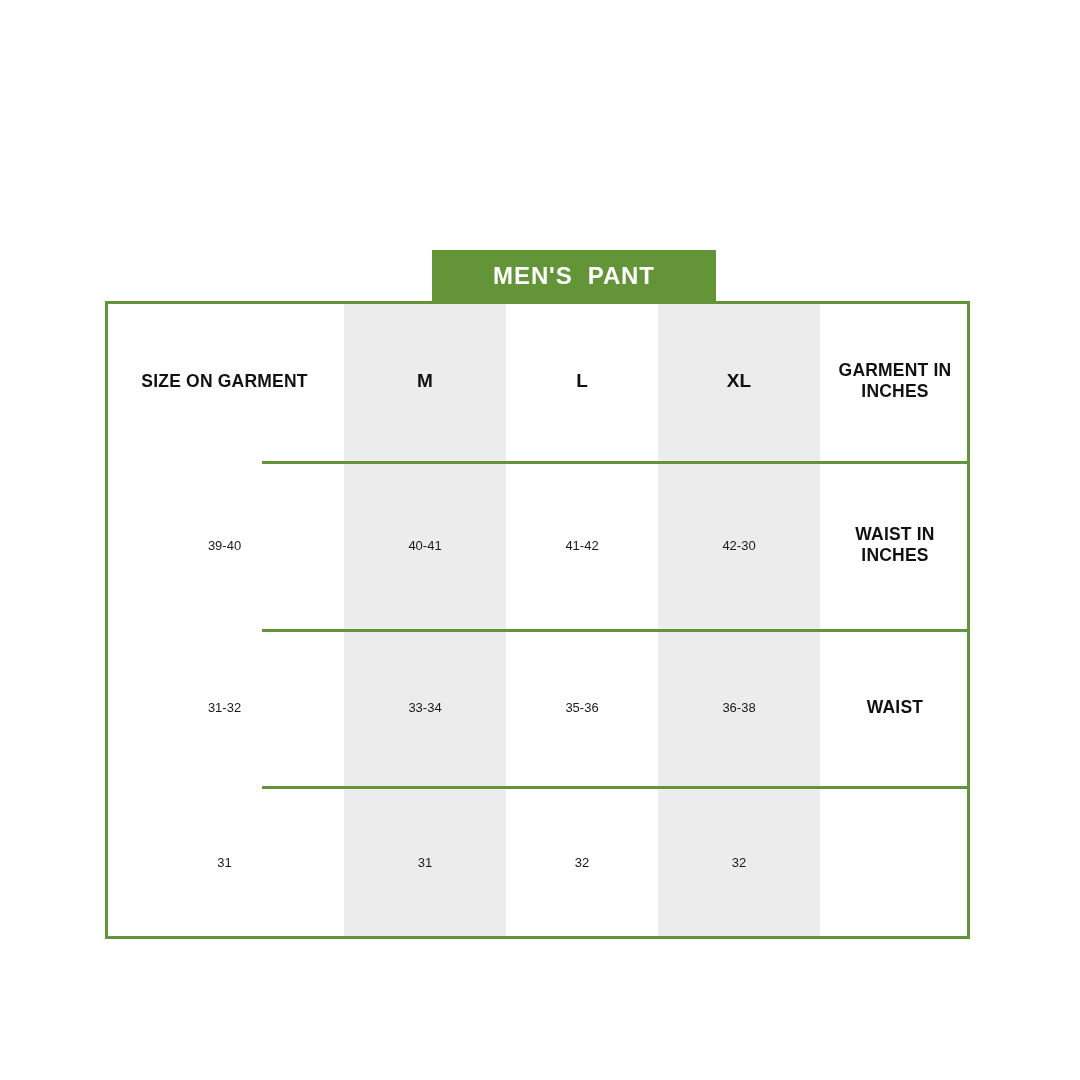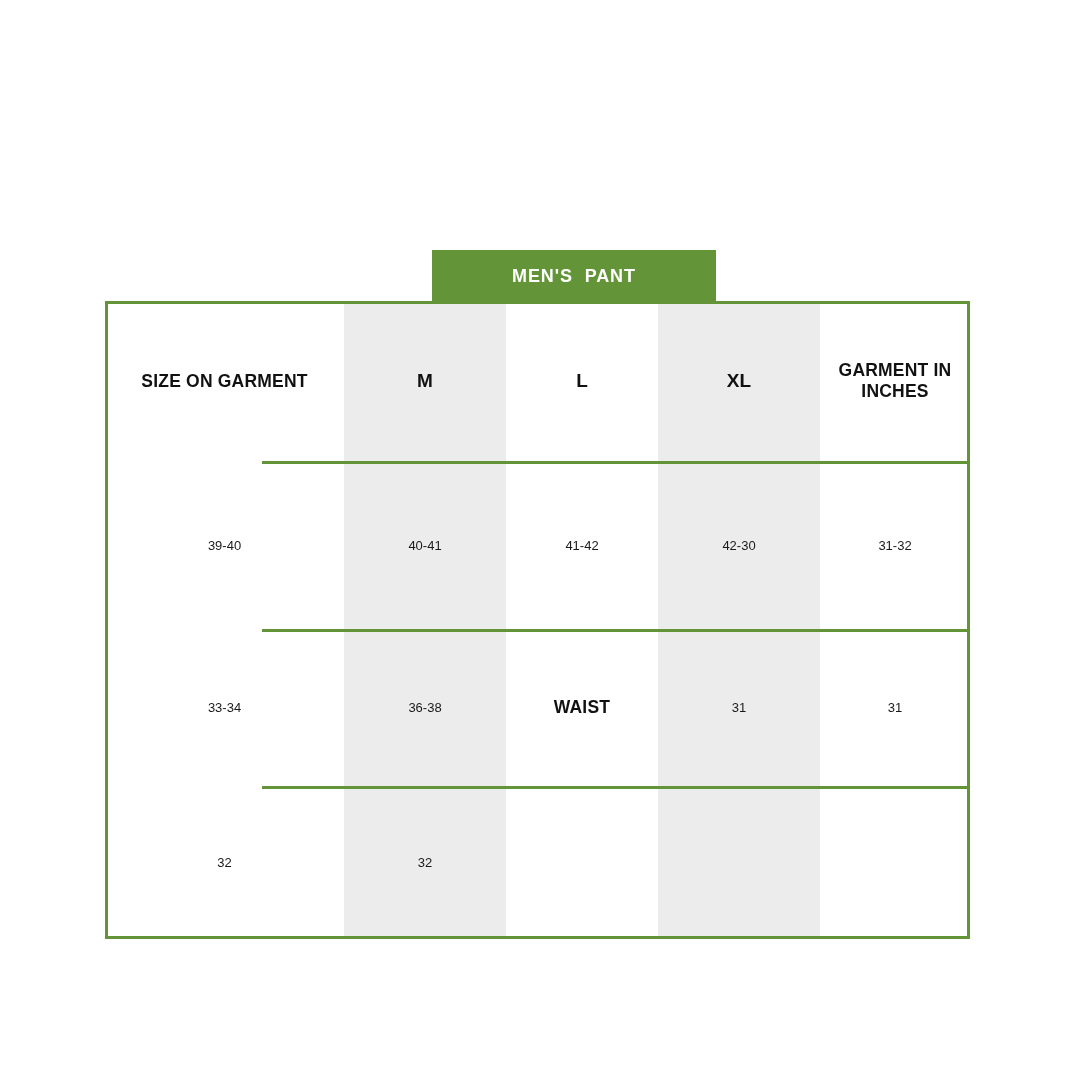--- a/index.html
+++ b/index.html
@@ -31,21 +31,21 @@
     top: 250px;
     width: 284px;
     height: 52px;
     background: #639438;
     display: flex;
     align-items: center;
     justify-content: center;
   }
   .banner-text {
     color: #ffffff;
-    font-size: 18px;
+    font-size: 24px;
     font-weight: bold;
     letter-spacing: 0.9px;
     white-space: pre;
   }
 
   
   .table-frame {
     position: absolute;
     left: 105px;
     top: 301px;
@@ -140,22 +140,24 @@
     <div class="cell head">M</div>
     <div class="cell head">L</div>
     <div class="cell head">XL</div>
 
     <div class="cell label">GARMENT IN INCHES</div>
     <div class="cell value">39-40</div>
     <div class="cell value">40-41</div>
     <div class="cell value">41-42</div>
     <div class="cell value">42-30</div>
 
+    <div class="cell label">WAIST IN INCHES</div>
     <div class="cell value">31-32</div>
     <div class="cell value">33-34</div>
+    <div class="cell value">35-36</div>
     <div class="cell value">36-38</div>
 
     <div class="cell label">WAIST</div>
     <div class="cell value">31</div>
     <div class="cell value">31</div>
     <div class="cell value">32</div>
     <div class="cell value">32</div>
 
   </div>
 </div>

